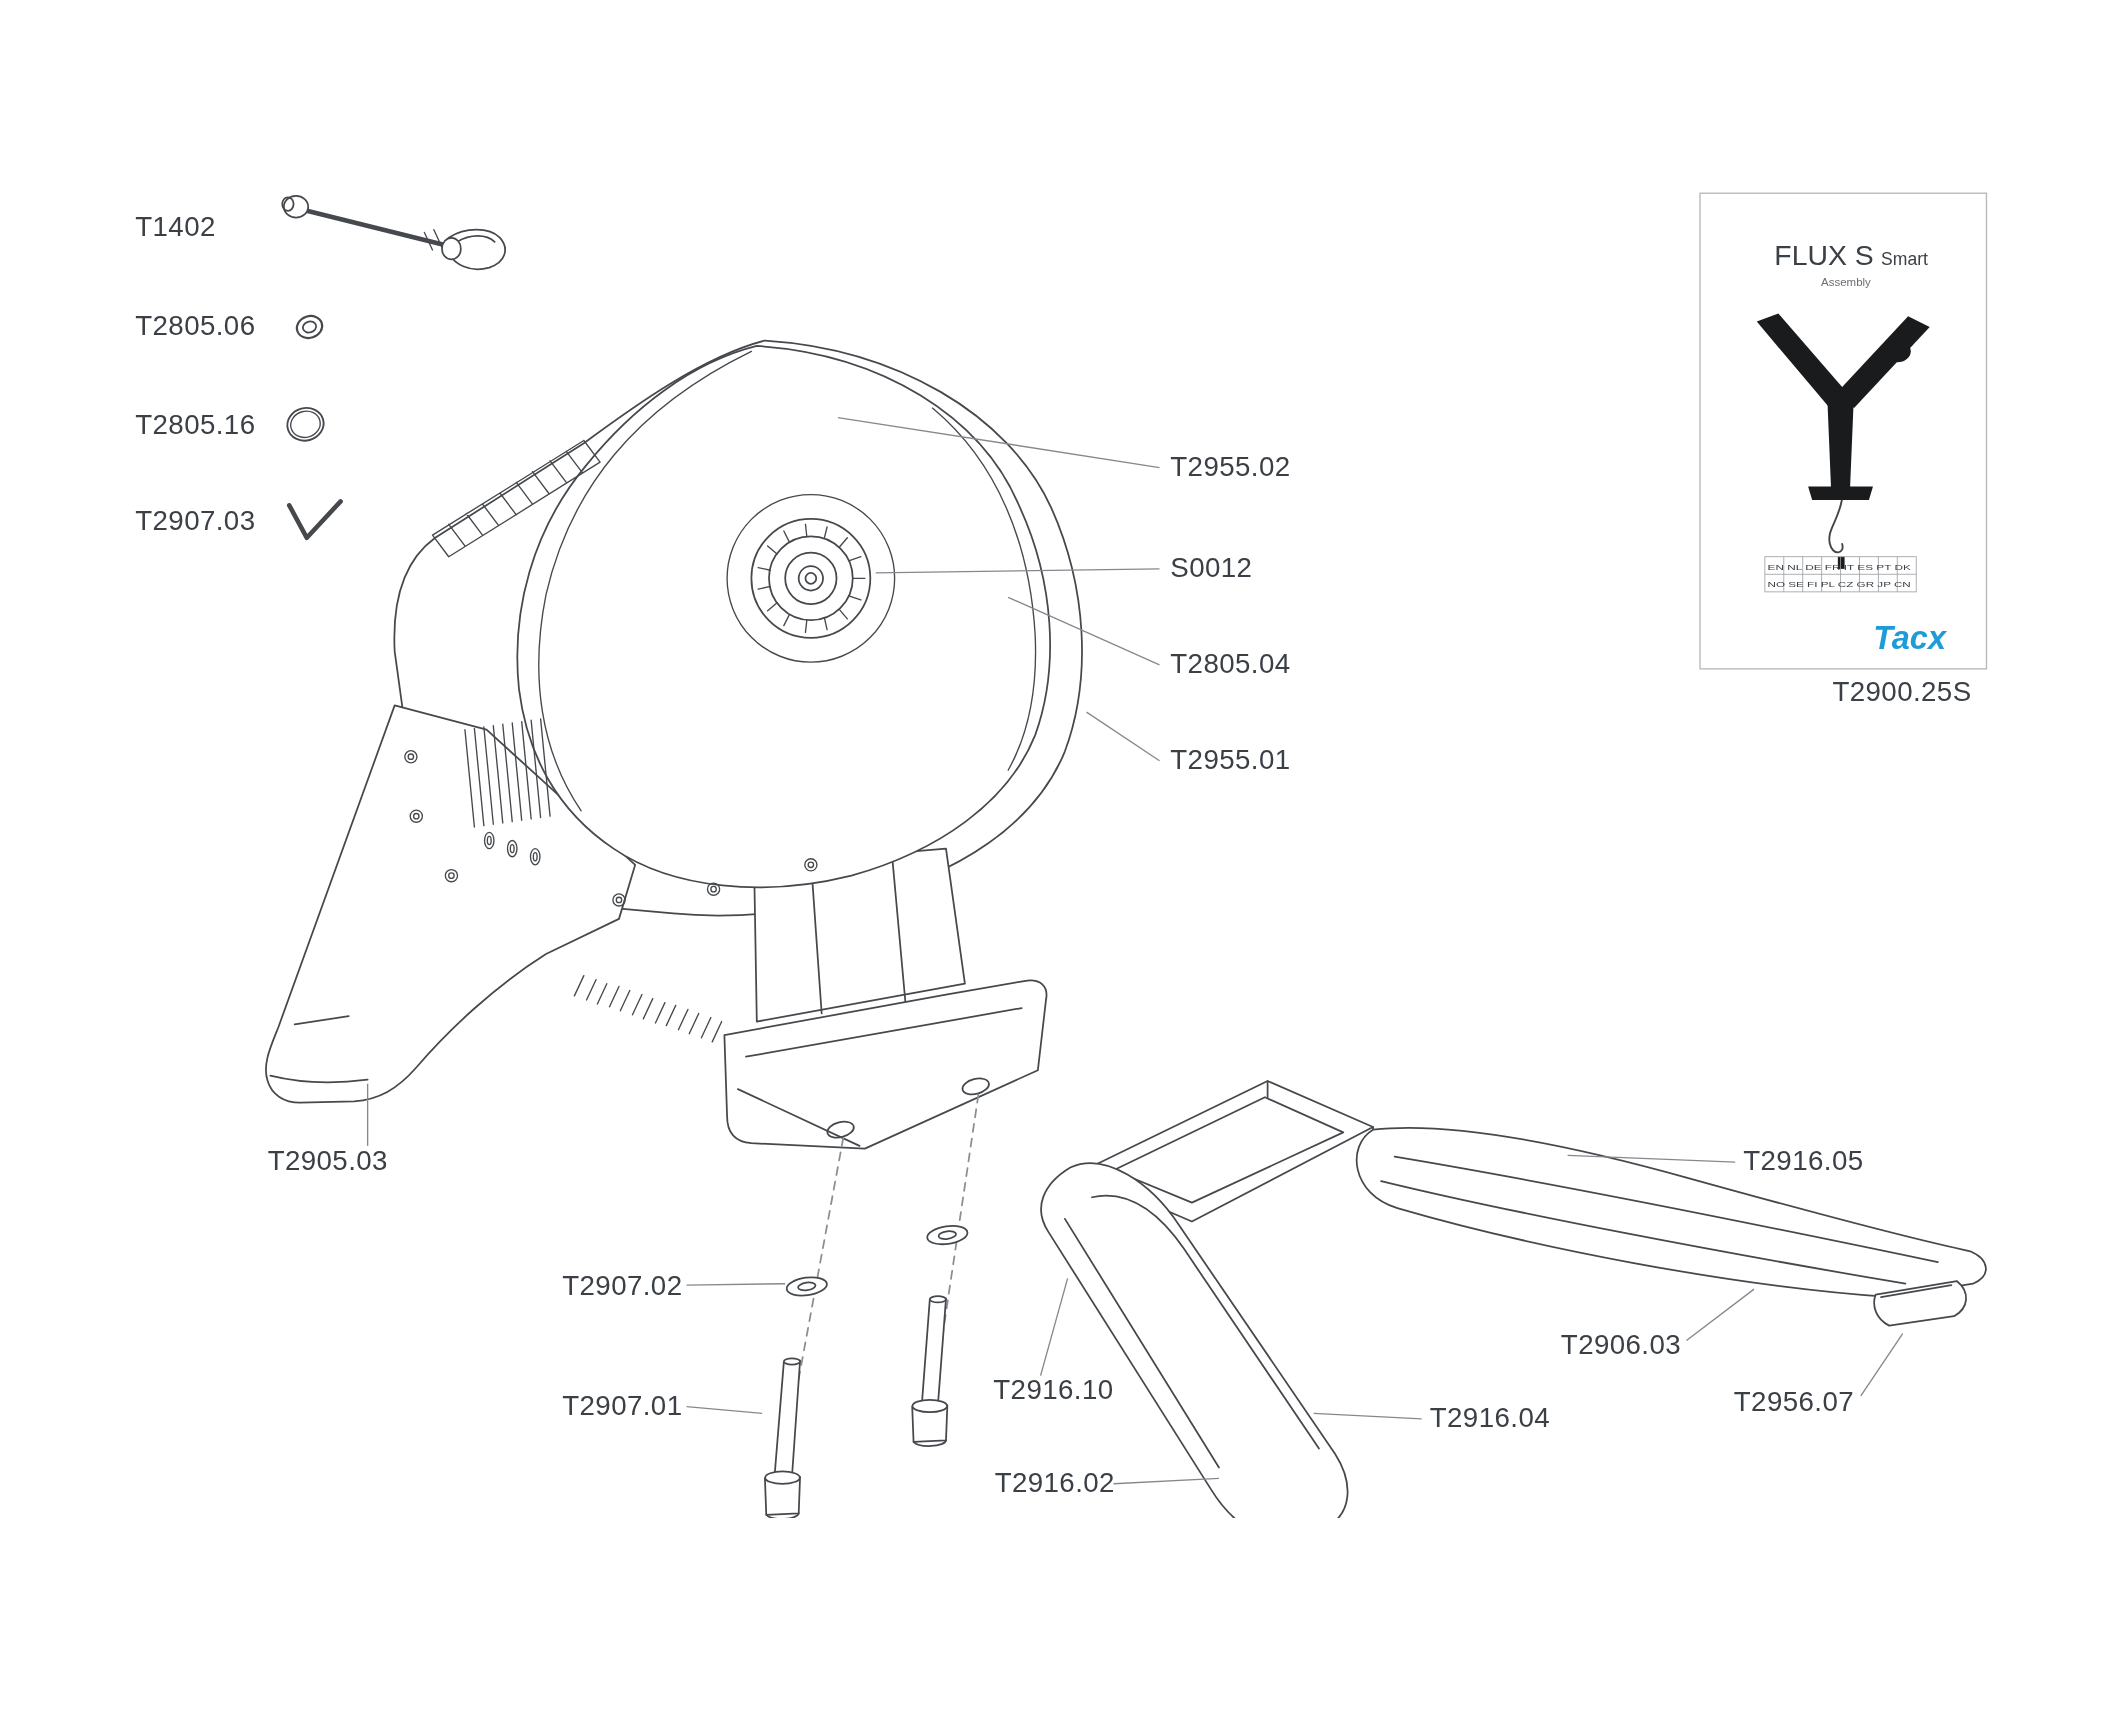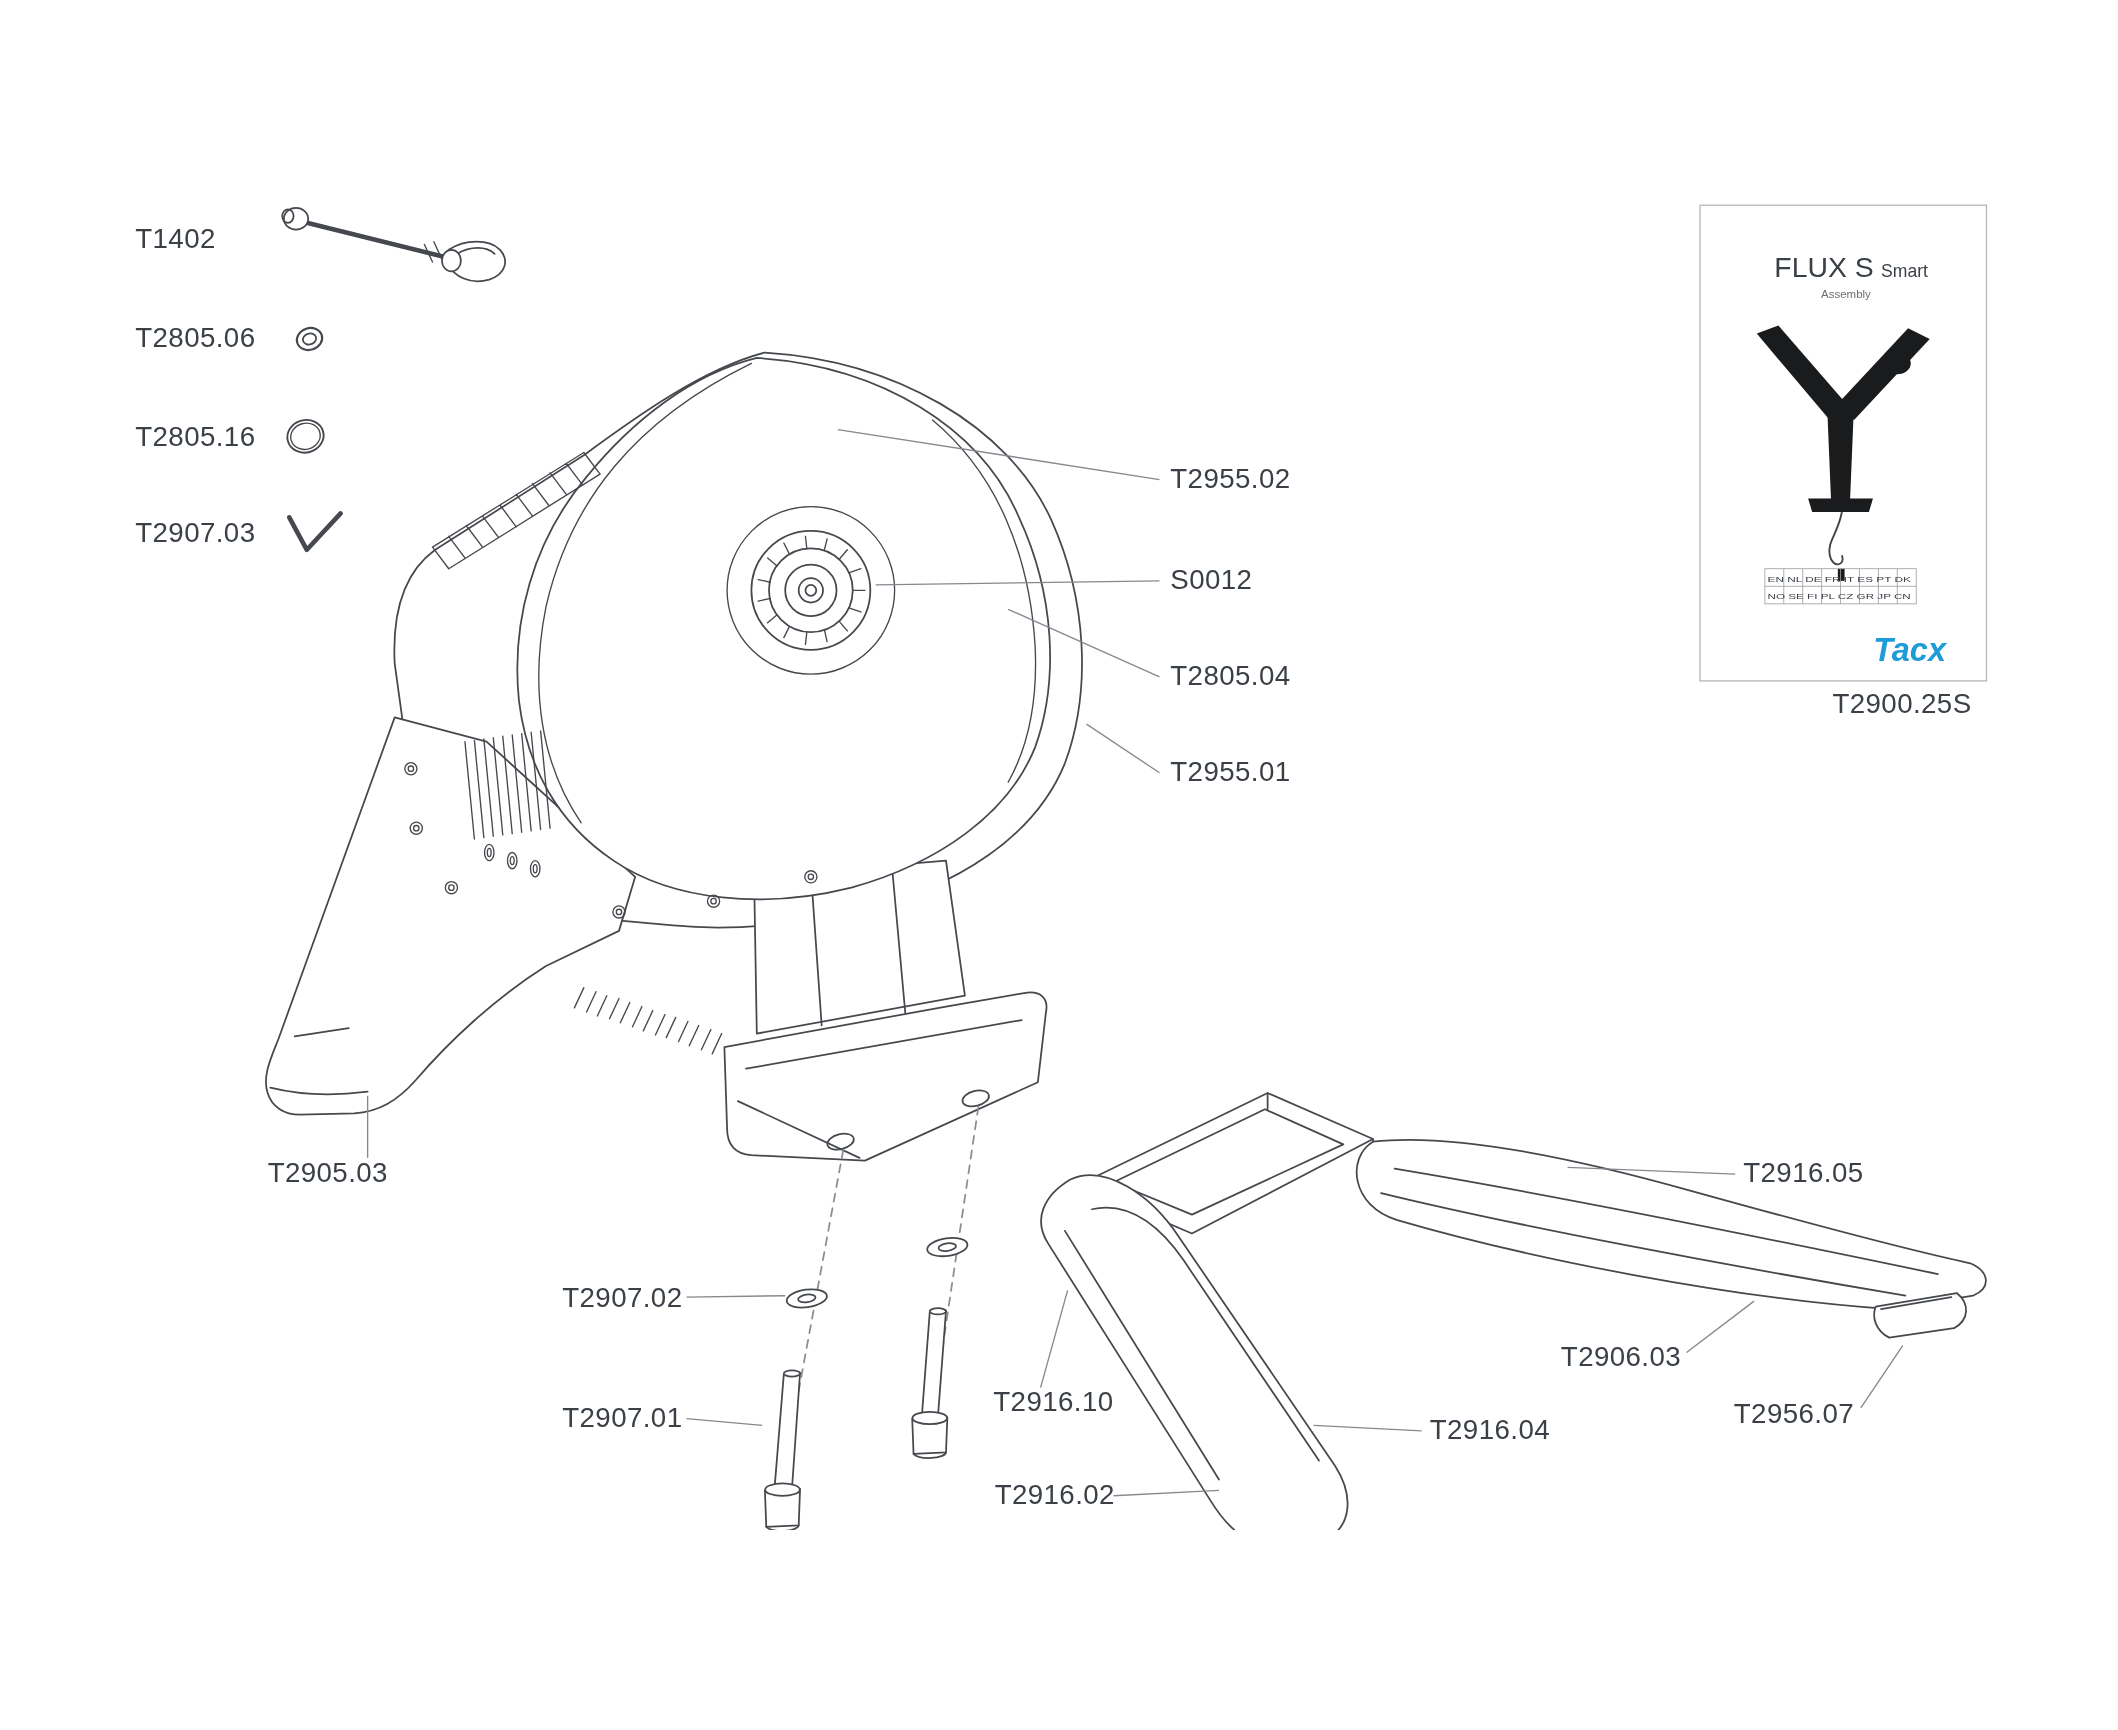--- a/index.html
+++ b/index.html
@@ -1,16 +1,16 @@
 <!DOCTYPE html>
 <html style="font-size:12.6px"><head>
 <meta charset="utf-8">
 <style>
   html,body{margin:0;padding:0;background:#ffffff;}
-  .stage{position:relative;width:2119px;height:1518px;background:#ffffff;overflow:hidden;margin-top:12px;}
+  .stage{position:relative;width:2119px;height:1518px;background:#ffffff;overflow:hidden;}
   svg{display:block;}
   text{font-family:"Liberation Sans",sans-serif;}
   .label{font-size:20.5px;fill:#3b4046;letter-spacing:.3px;}
   .m-title{font-size:21px;fill:#3b4046;}
   .m-title-suffix{font-size:13px;fill:#3b4046;}
   .m-sub{font-size:8.5px;fill:#6a6e73;}
   .m-lang{font-size:5.8px;fill:#3b4046;}
   .m-brand{font-size:24px;font-weight:bold;font-style:italic;}
   .art{stroke:#45484d;stroke-width:1.3;fill:none;stroke-linecap:round;stroke-linejoin:round;}
   .leader{stroke:#85898e;stroke-width:1;fill:none;}

